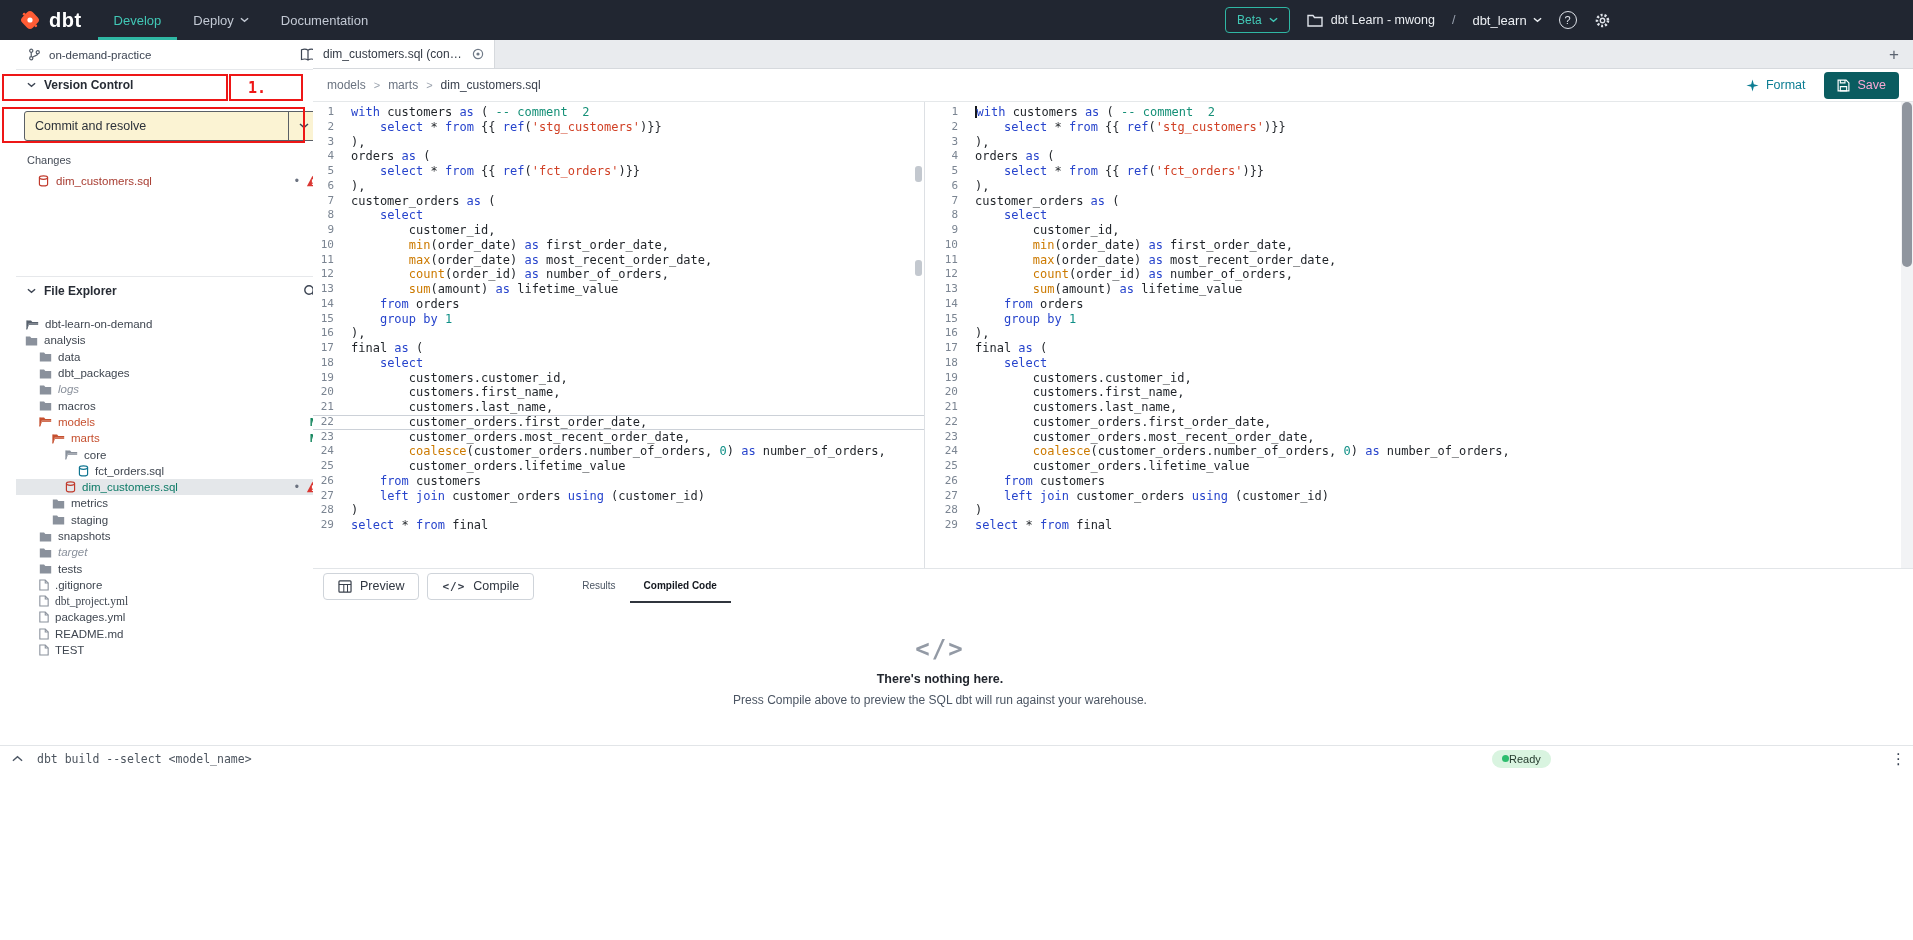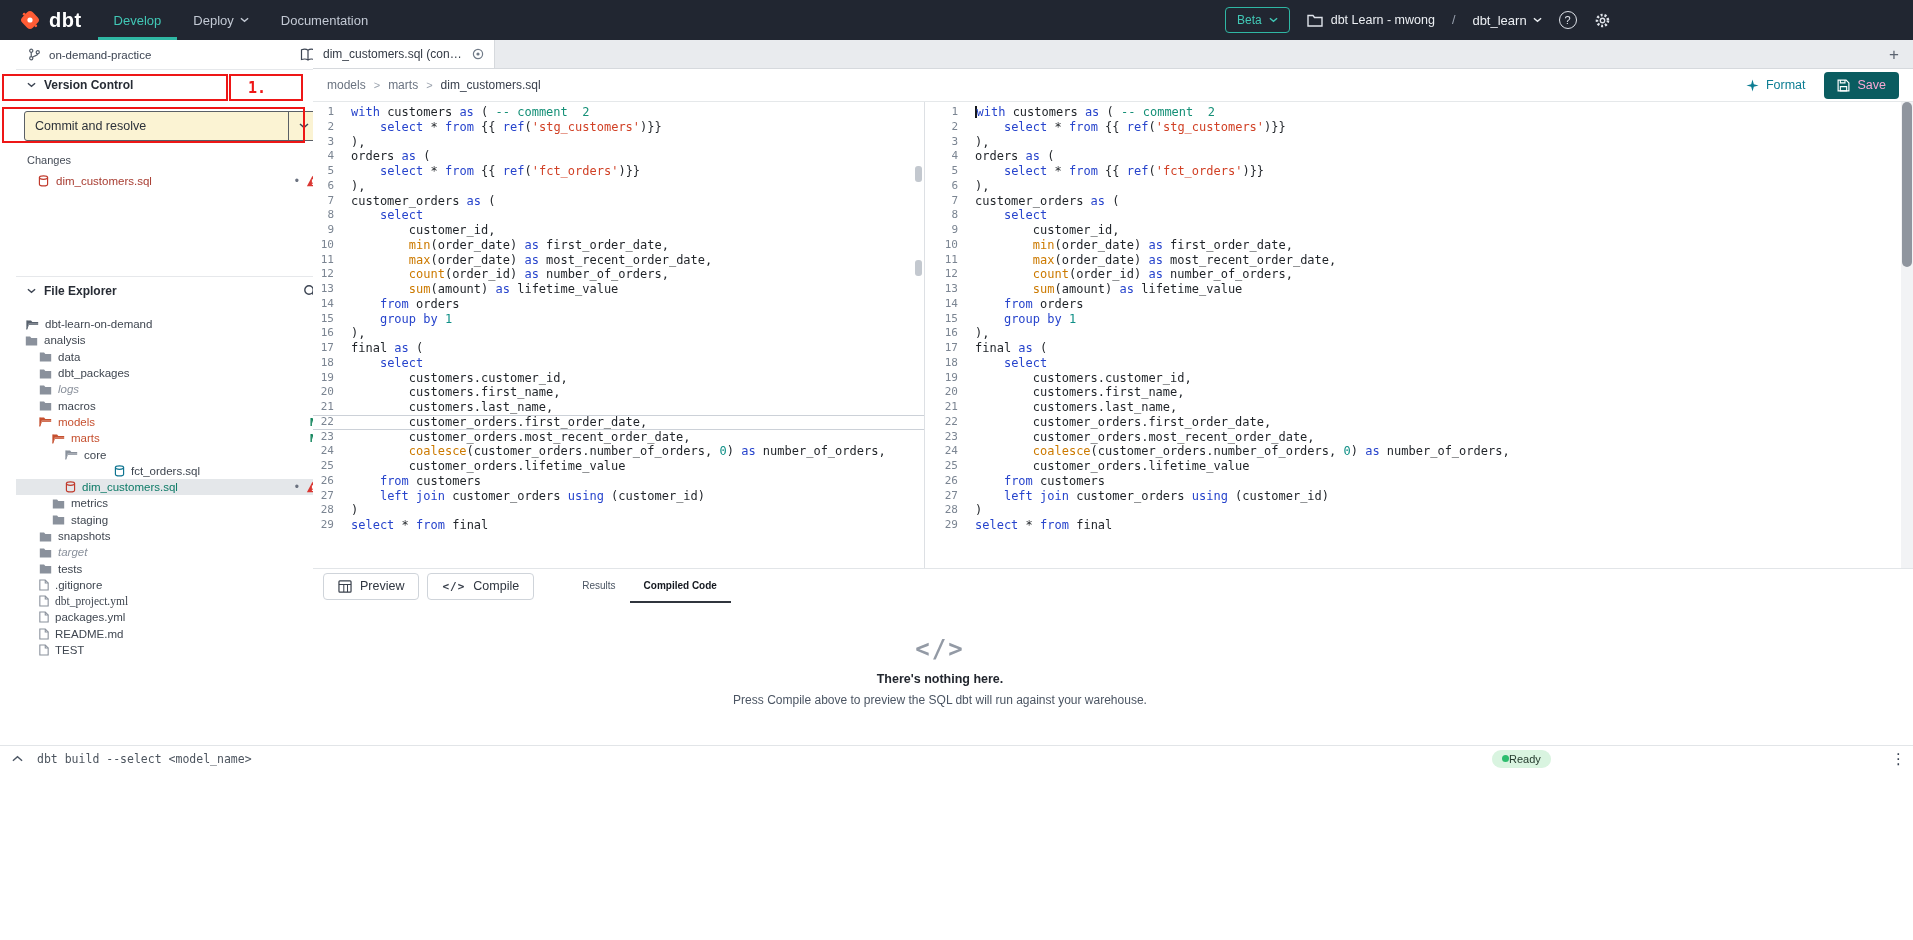--- a/index.html
+++ b/index.html
@@ -316,21 +316,21 @@
           </div>
           <div class="tree-row" style="padding-left: 49px;">
             <span class="tree-icon">
               <svg width="13" height="11" viewBox="0 0 16 13">
                 <path d="M1 1.5h5.2l1.6 2H15v2H3.2L1 12.5z" fill="currentColor"></path>
                 <path d="M1 1.5v11l2.2-6H15" fill="none" stroke="currentColor" stroke-width="1"></path>
               </svg>
             </span>
             <span class="tree-name">core</span>
           </div>
-          <div class="tree-row" style="padding-left: 62px; margin-left: 36px;">
+          <div class="tree-row" style="padding-left: 62px;">
             <span class="tree-icon" style="color: rgb(14, 116, 144);">
               <svg width="11" height="12" viewBox="0 0 14 15">
                 <ellipse cx="7" cy="3.2" rx="5.2" ry="2.2" fill="none" stroke="currentColor" stroke-width="1.5"></ellipse>
                 <path d="M1.8 3.2v8.4c0 1.2 2.3 2.2 5.2 2.2s5.2-1 5.2-2.2V3.2" fill="none" stroke="currentColor" stroke-width="1.5"></path>
               </svg>
             </span>
             <span class="tree-name">fct_orders.sql</span>
           </div>
           <div class="tree-row selected" style="padding-left: 49px;">
             <span class="tree-icon" style="color: rgb(192, 57, 43);">

